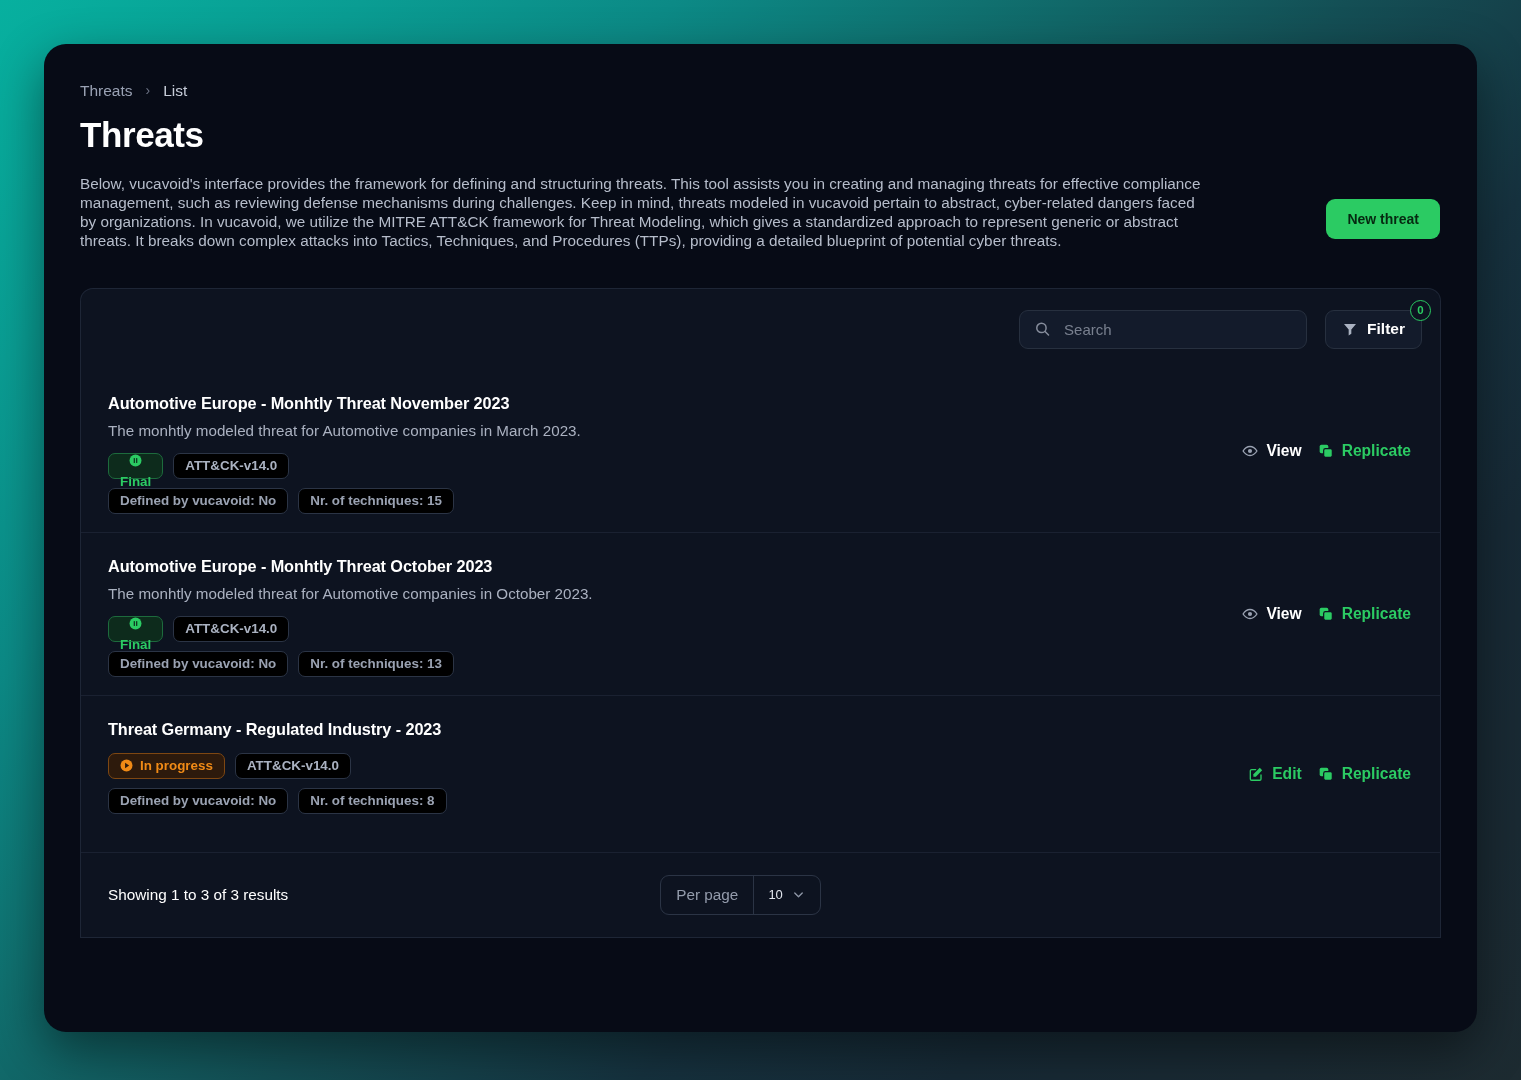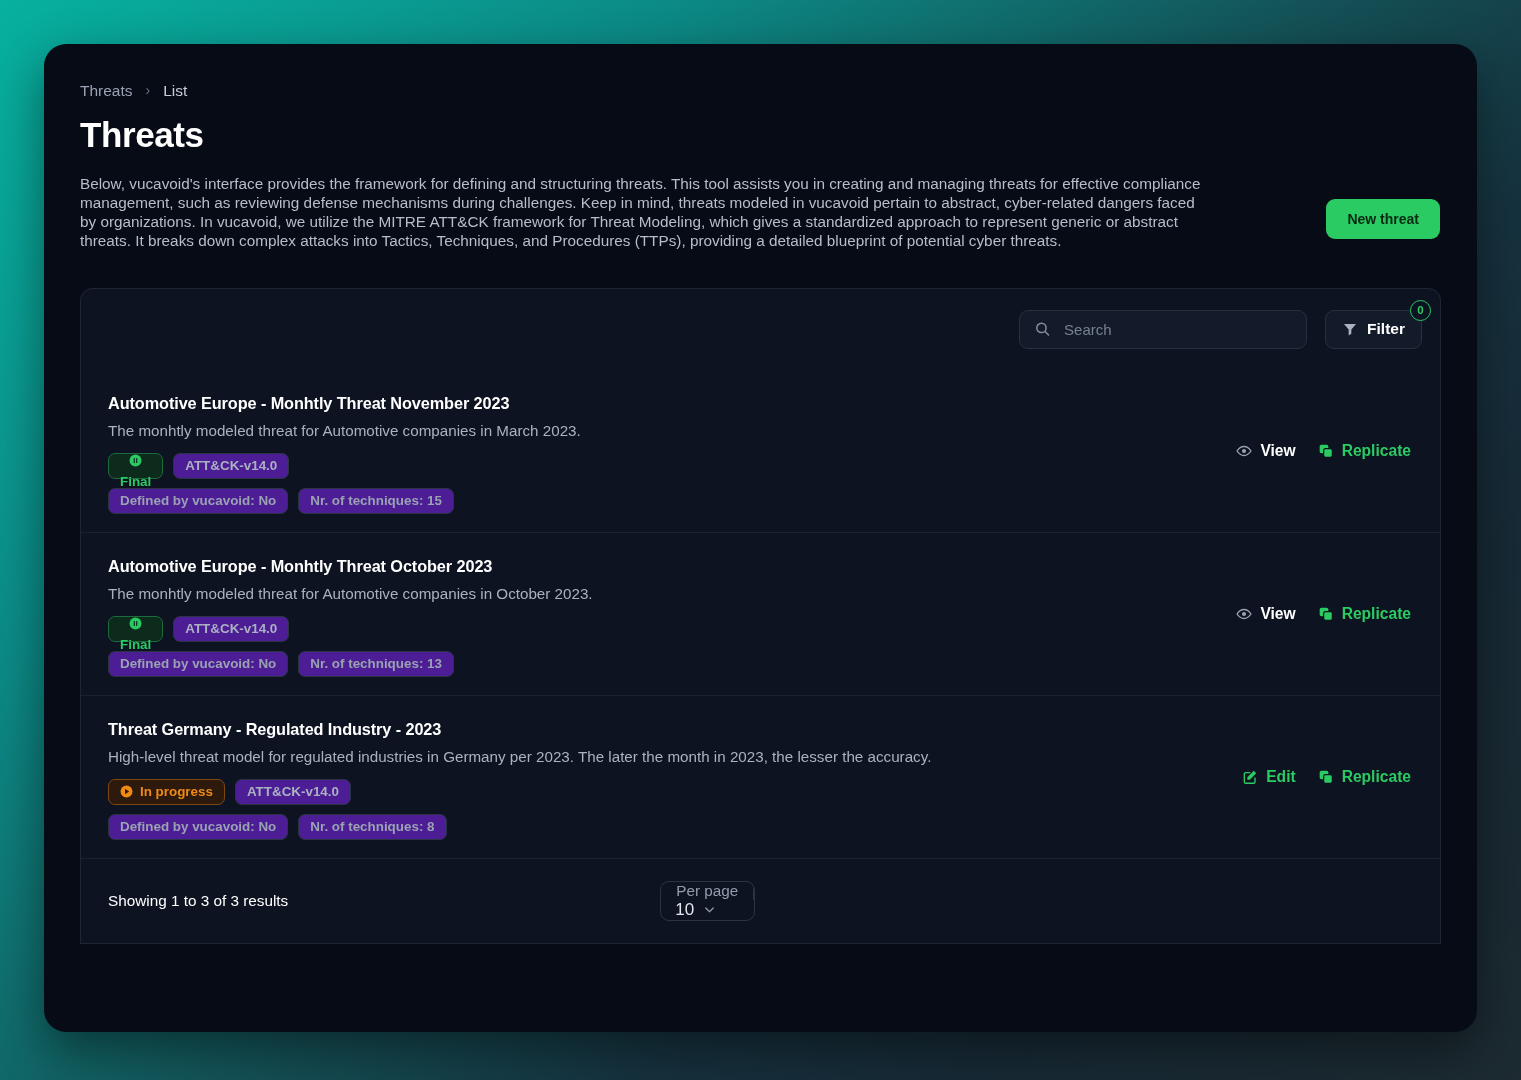--- a/index.html
+++ b/index.html
@@ -250,21 +250,21 @@
   .chip {
     display: inline-flex;
     align-items: center;
     gap: 7px;
     height: 26px;
     padding: 0 11px;
     border-radius: 7px;
     font-size: 13.4px;
     font-weight: 700;
     border: 1px solid #2b3445;
-    background: #4c1d95;
+    background: #000000;
     color: #aab2c1;
     white-space: nowrap;
   }
   .chip.meta { font-weight: 700; color: #9aa2b2; }
 
   .chip.status-final {
     background: #0d2b1c;
     border-color: #1d6b3d;
     color: #2bcb63;
     flex-direction: column;
@@ -275,21 +275,21 @@
     color: #f08a16;
   }
   .status-dot { width: 13px; height: 13px; flex: none; }
 
   
   .row-actions {
     position: absolute;
     right: 29px;
     display: flex;
     align-items: center;
-    gap: 22px;
+    gap: 16px;
   }
   .row-actions.pos-1 { top: 526px; }
   .action {
     display: inline-flex;
     align-items: center;
     gap: 8px;
     font-size: 15.6px;
     font-weight: 700;
     cursor: pointer;
     background: none;
@@ -316,36 +316,35 @@
     color: #ffffff;
     font-weight: 400;
   }
   .perpage-control {
     display: inline-flex;
     align-items: stretch;
     height: 40px;
     border: 1px solid #2b3445;
     border-radius: 9px;
     overflow: hidden;
-    flex-direction: column;
   }
   .perpage-label {
     display: flex;
     align-items: center;
     padding: 0 15px;
     font-size: 15.3px;
     color: #949cac;
     border-right: 1px solid #2b3445;
   }
   .perpage-select {
     display: flex;
     align-items: center;
     gap: 8px;
     padding: 0 14px;
-    font-size: 17px;
+    font-size: 13px;
     color: #e2e6ee;
     cursor: pointer;
   }
 </style>
 </head>
 <body>
 
 <div class="app-card">
   <div class="inner">
 
@@ -458,21 +457,20 @@
                 <rect x="8.5" y="8.5" width="13" height="13" rx="2.6" stroke="#0d1320" stroke-width="1.8"></rect>
               </svg>
               <span>Replicate</span>
             </button>
           </div>
         </article>
 
         <article class="row">
           <div class="row-main">
             <div class="row-title">Threat Germany - Regulated Industry - 2023</div>
-            <div class="row-desc">High-level threat model for regulated industries in Germany per 2023. The later the month in 2023, the lesser the accuracy.</div>
             <div class="chips">
               <span class="chip status-progress">
                 <svg class="status-dot" viewBox="0 0 24 24">
                   <circle cx="12" cy="12" r="11" fill="#f08a16"></circle>
                   <polygon points="9.4,7 17,12 9.4,17" fill="#2d1a0c"></polygon>
                 </svg>
                 <span>In progress</span>
               </span>
               <span class="chip">ATT&amp;CK-v14.0</span>
             </div>

